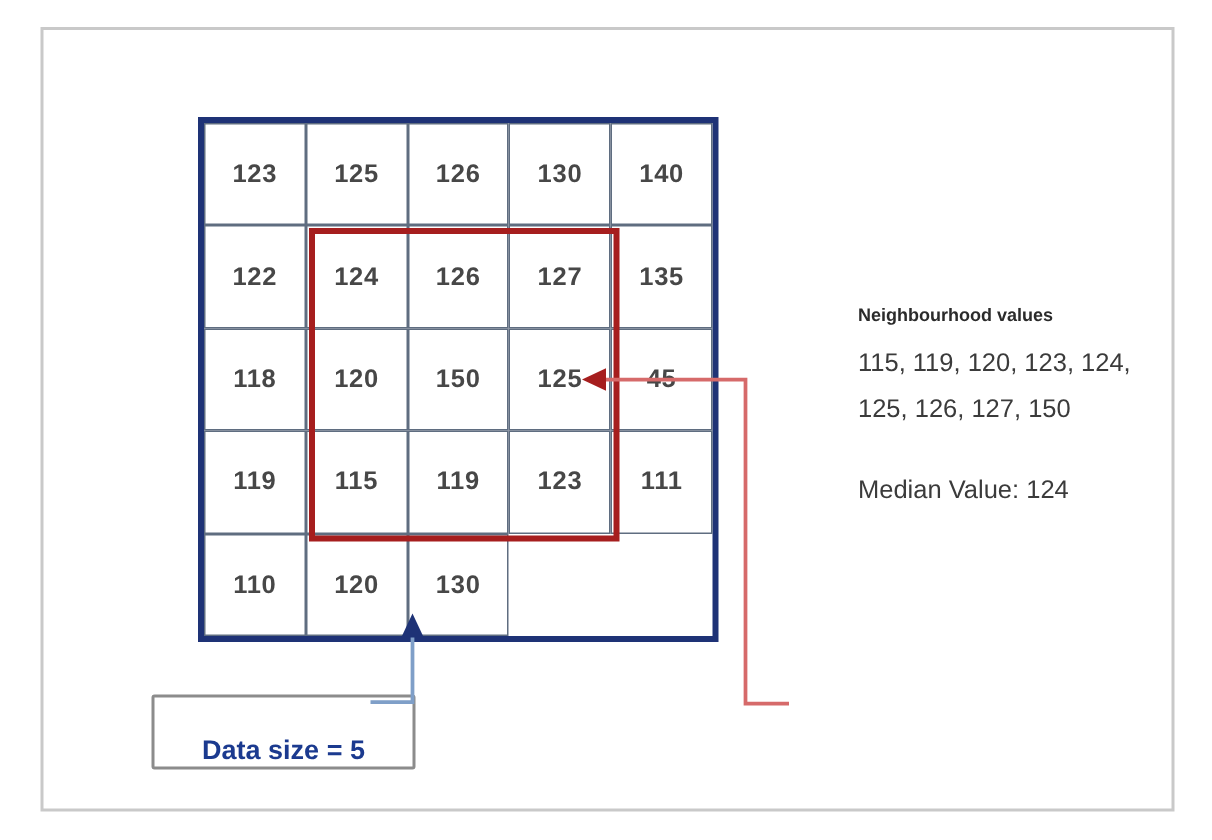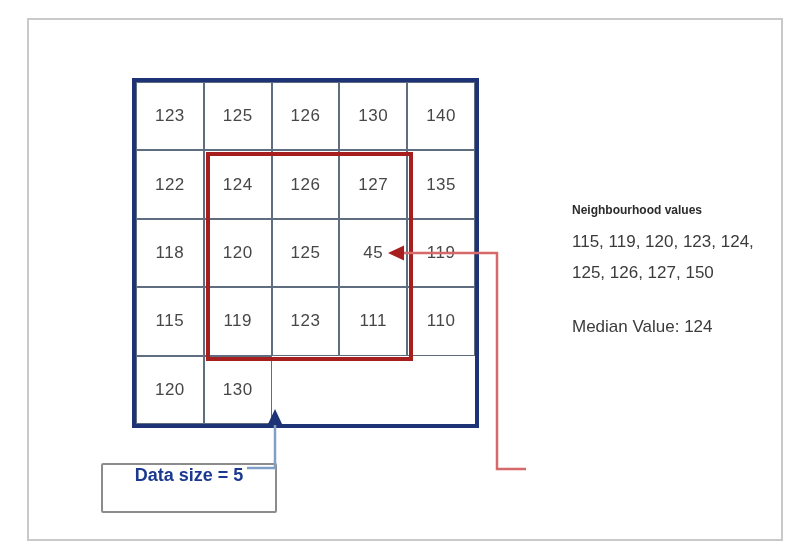--- a/index.html
+++ b/index.html
@@ -38,21 +38,21 @@
     grid-template-rows: repeat(5, 1fr);
     background: #ffffff;
     z-index: 1;
   }
   .cell {
     border: 1px solid #5f6d80;
     display: flex;
     align-items: center;
     justify-content: center;
     font-size: 17px;
-    font-weight: normal;
+    font-weight: bold;
     color: #474747;
     letter-spacing: 0.5px;
   }
   .filter-overlay {
     position: absolute;
     left: 70px;
     top: 70px;
     width: 207px;
     height: 209px;
     box-sizing: border-box;
@@ -84,21 +84,21 @@
     margin-top: 29px;
     white-space: nowrap;
   }
   .label-box {
     position: absolute;
     box-sizing: border-box;
     border: 2px solid #8c8c8c;
     border-radius: 2px;
     background: #ffffff;
     display: flex;
-    align-items: flex-start;
+    align-items: flex-end;
     justify-content: center;
     font-size: 18px;
     font-weight: bold;
     z-index: 2;
   }
   .label-box.data-size {
     left: 72px;
     top: 443px;
     width: 176px;
     height: 50px;
@@ -133,20 +133,21 @@
       <div class="cell">126</div>
       <div class="cell">130</div>
       <div class="cell">140</div>
       <div class="cell">122</div>
       <div class="cell">124</div>
       <div class="cell">126</div>
       <div class="cell">127</div>
       <div class="cell">135</div>
       <div class="cell">118</div>
       <div class="cell">120</div>
+      <div class="cell">150</div>
       <div class="cell">125</div>
       <div class="cell">45</div>
       <div class="cell">119</div>
       <div class="cell">115</div>
       <div class="cell">119</div>
       <div class="cell">123</div>
       <div class="cell">111</div>
       <div class="cell">110</div>
       <div class="cell">120</div>
       <div class="cell">130</div>

